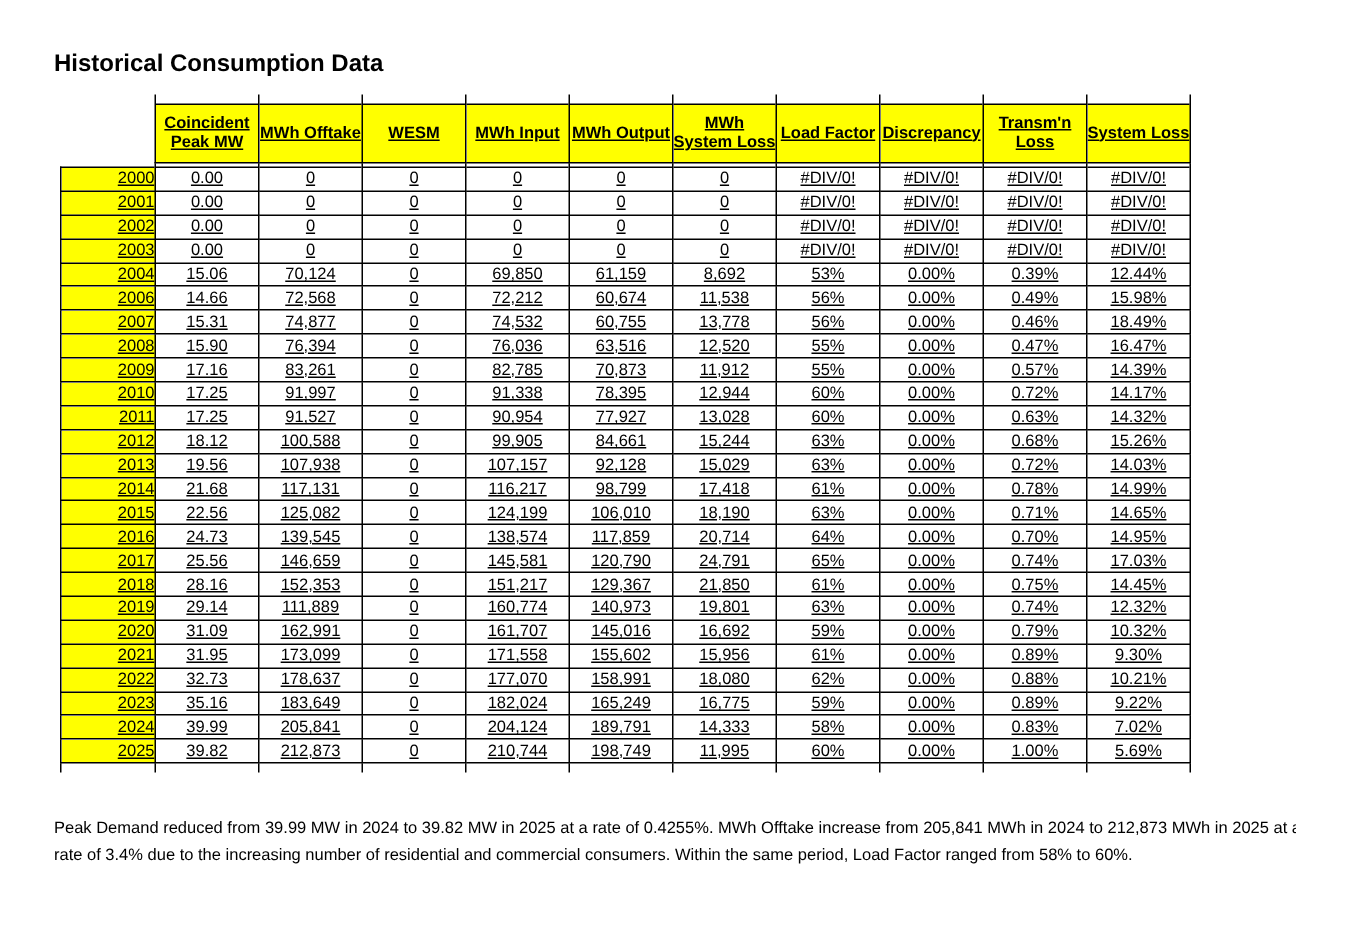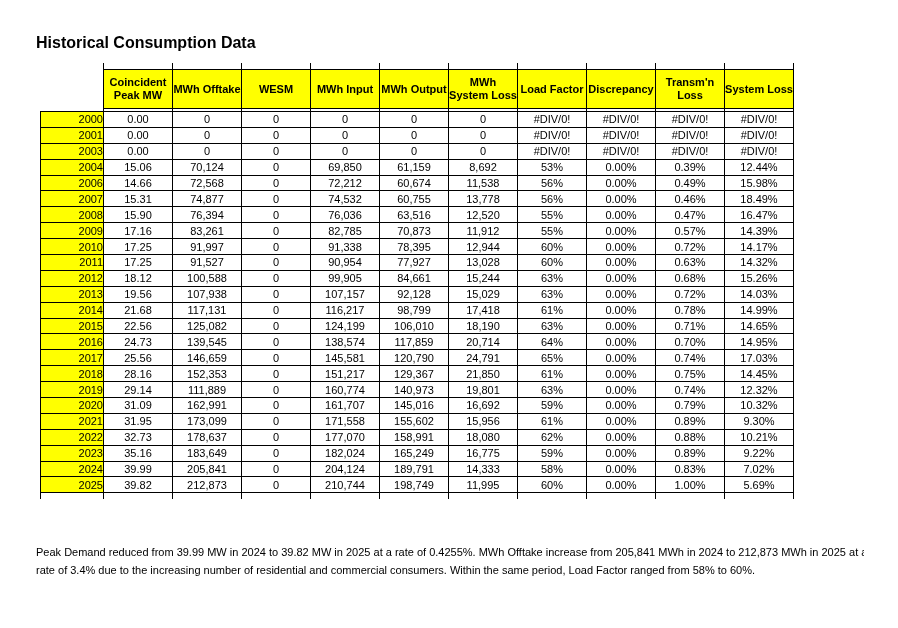--- a/index.html
+++ b/index.html
@@ -15,21 +15,21 @@
   .title {
     position: absolute;
     left: 36px;
     top: 34px;
     margin: 0;
     font-size: 16px;
     font-weight: bold;
     color: #000000;
   }
   .tbl-wrap { position: absolute; left: 40px; top: 63px; }
-  table.grid { border-collapse: collapse; table-layout: fixed; }
+  table.grid { border-collapse: collapse; table-layout: fixed; text-decoration: underline; }
   table.grid col.year-col { width: 63px; }
   table.grid col.data-col { width: 69px; }
   table.grid td, table.grid th {
     padding: 0;
     font-size: 11px;
     text-align: center;
     vertical-align: middle;
     overflow: hidden;
     white-space: normal;
   }
@@ -145,20 +145,33 @@
             <td class="value-cell">0</td>
             <td class="value-cell">0</td>
             <td class="value-cell">0</td>
             <td class="value-cell">0</td>
             <td class="value-cell">#DIV/0!</td>
             <td class="value-cell">#DIV/0!</td>
             <td class="value-cell">#DIV/0!</td>
             <td class="value-cell">#DIV/0!</td>
           </tr>
           <tr class="data-row">
+            <td class="year-cell">2002</td>
+            <td class="value-cell">0.00</td>
+            <td class="value-cell">0</td>
+            <td class="value-cell">0</td>
+            <td class="value-cell">0</td>
+            <td class="value-cell">0</td>
+            <td class="value-cell">0</td>
+            <td class="value-cell">#DIV/0!</td>
+            <td class="value-cell">#DIV/0!</td>
+            <td class="value-cell">#DIV/0!</td>
+            <td class="value-cell">#DIV/0!</td>
+          </tr>
+          <tr class="data-row">
             <td class="year-cell">2003</td>
             <td class="value-cell">0.00</td>
             <td class="value-cell">0</td>
             <td class="value-cell">0</td>
             <td class="value-cell">0</td>
             <td class="value-cell">0</td>
             <td class="value-cell">0</td>
             <td class="value-cell">#DIV/0!</td>
             <td class="value-cell">#DIV/0!</td>
             <td class="value-cell">#DIV/0!</td>

